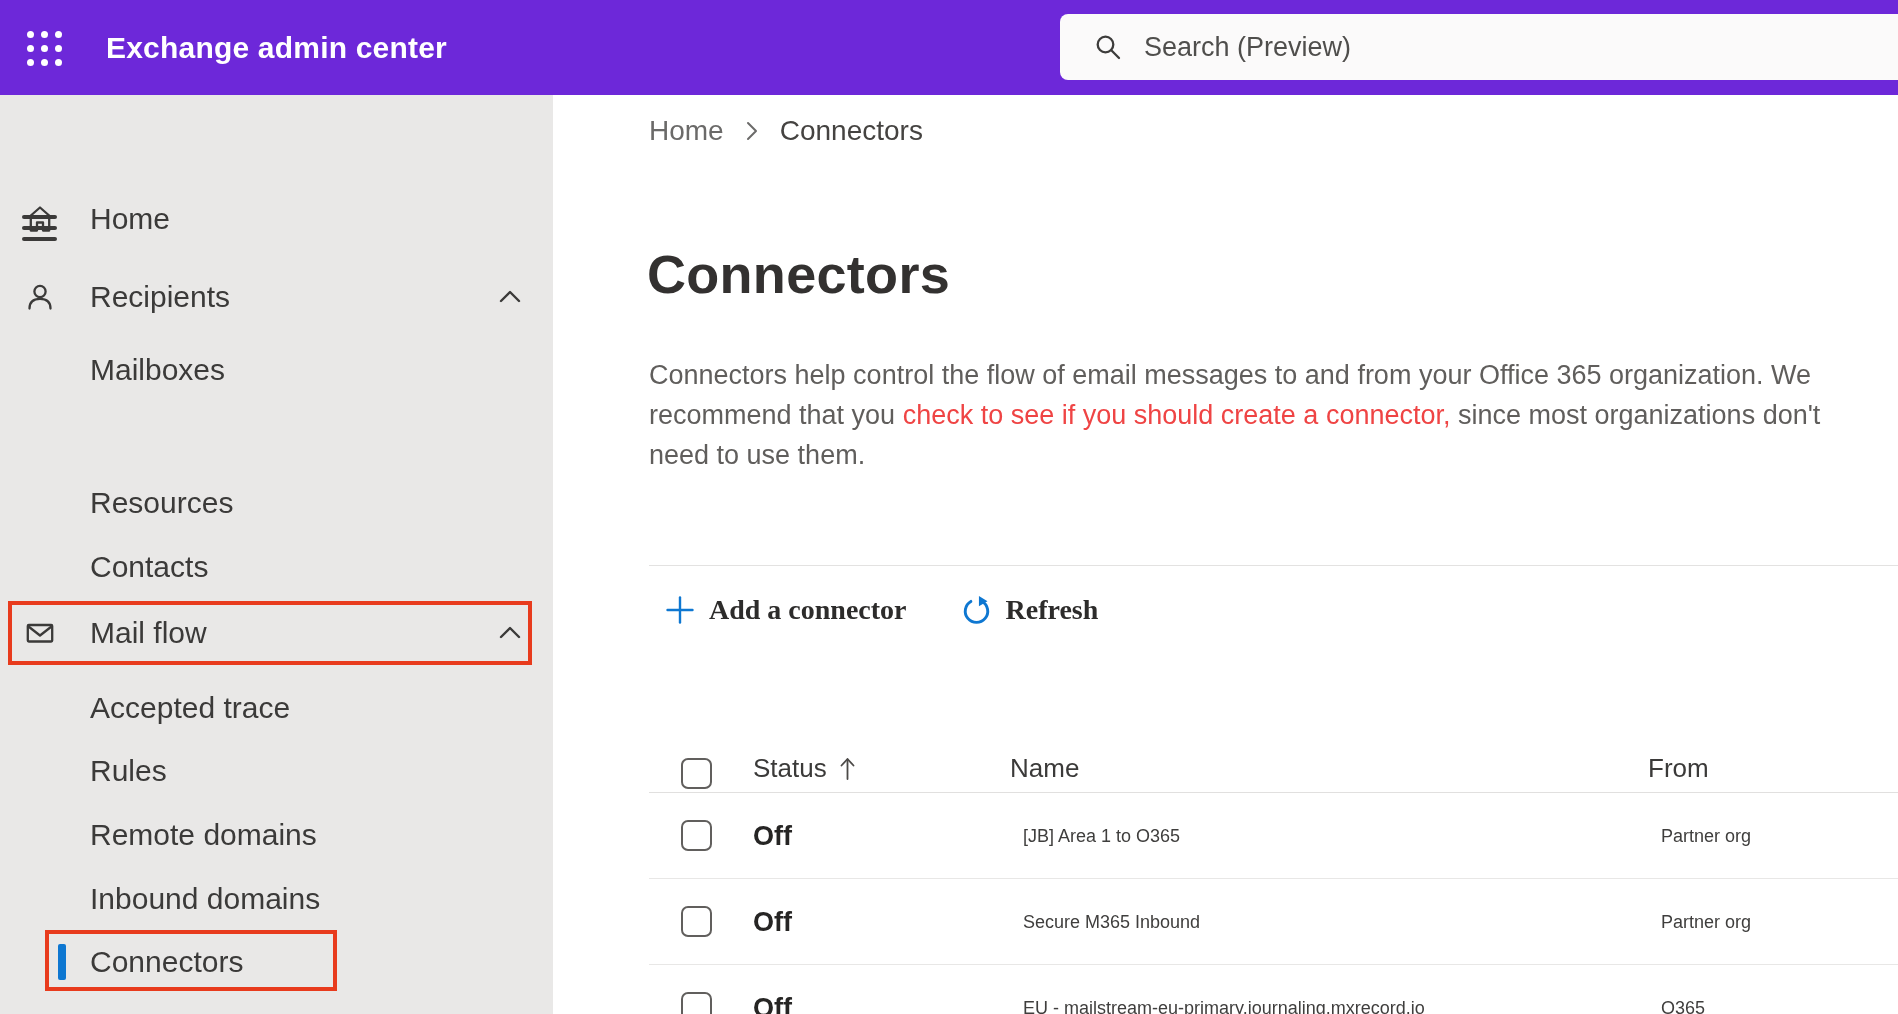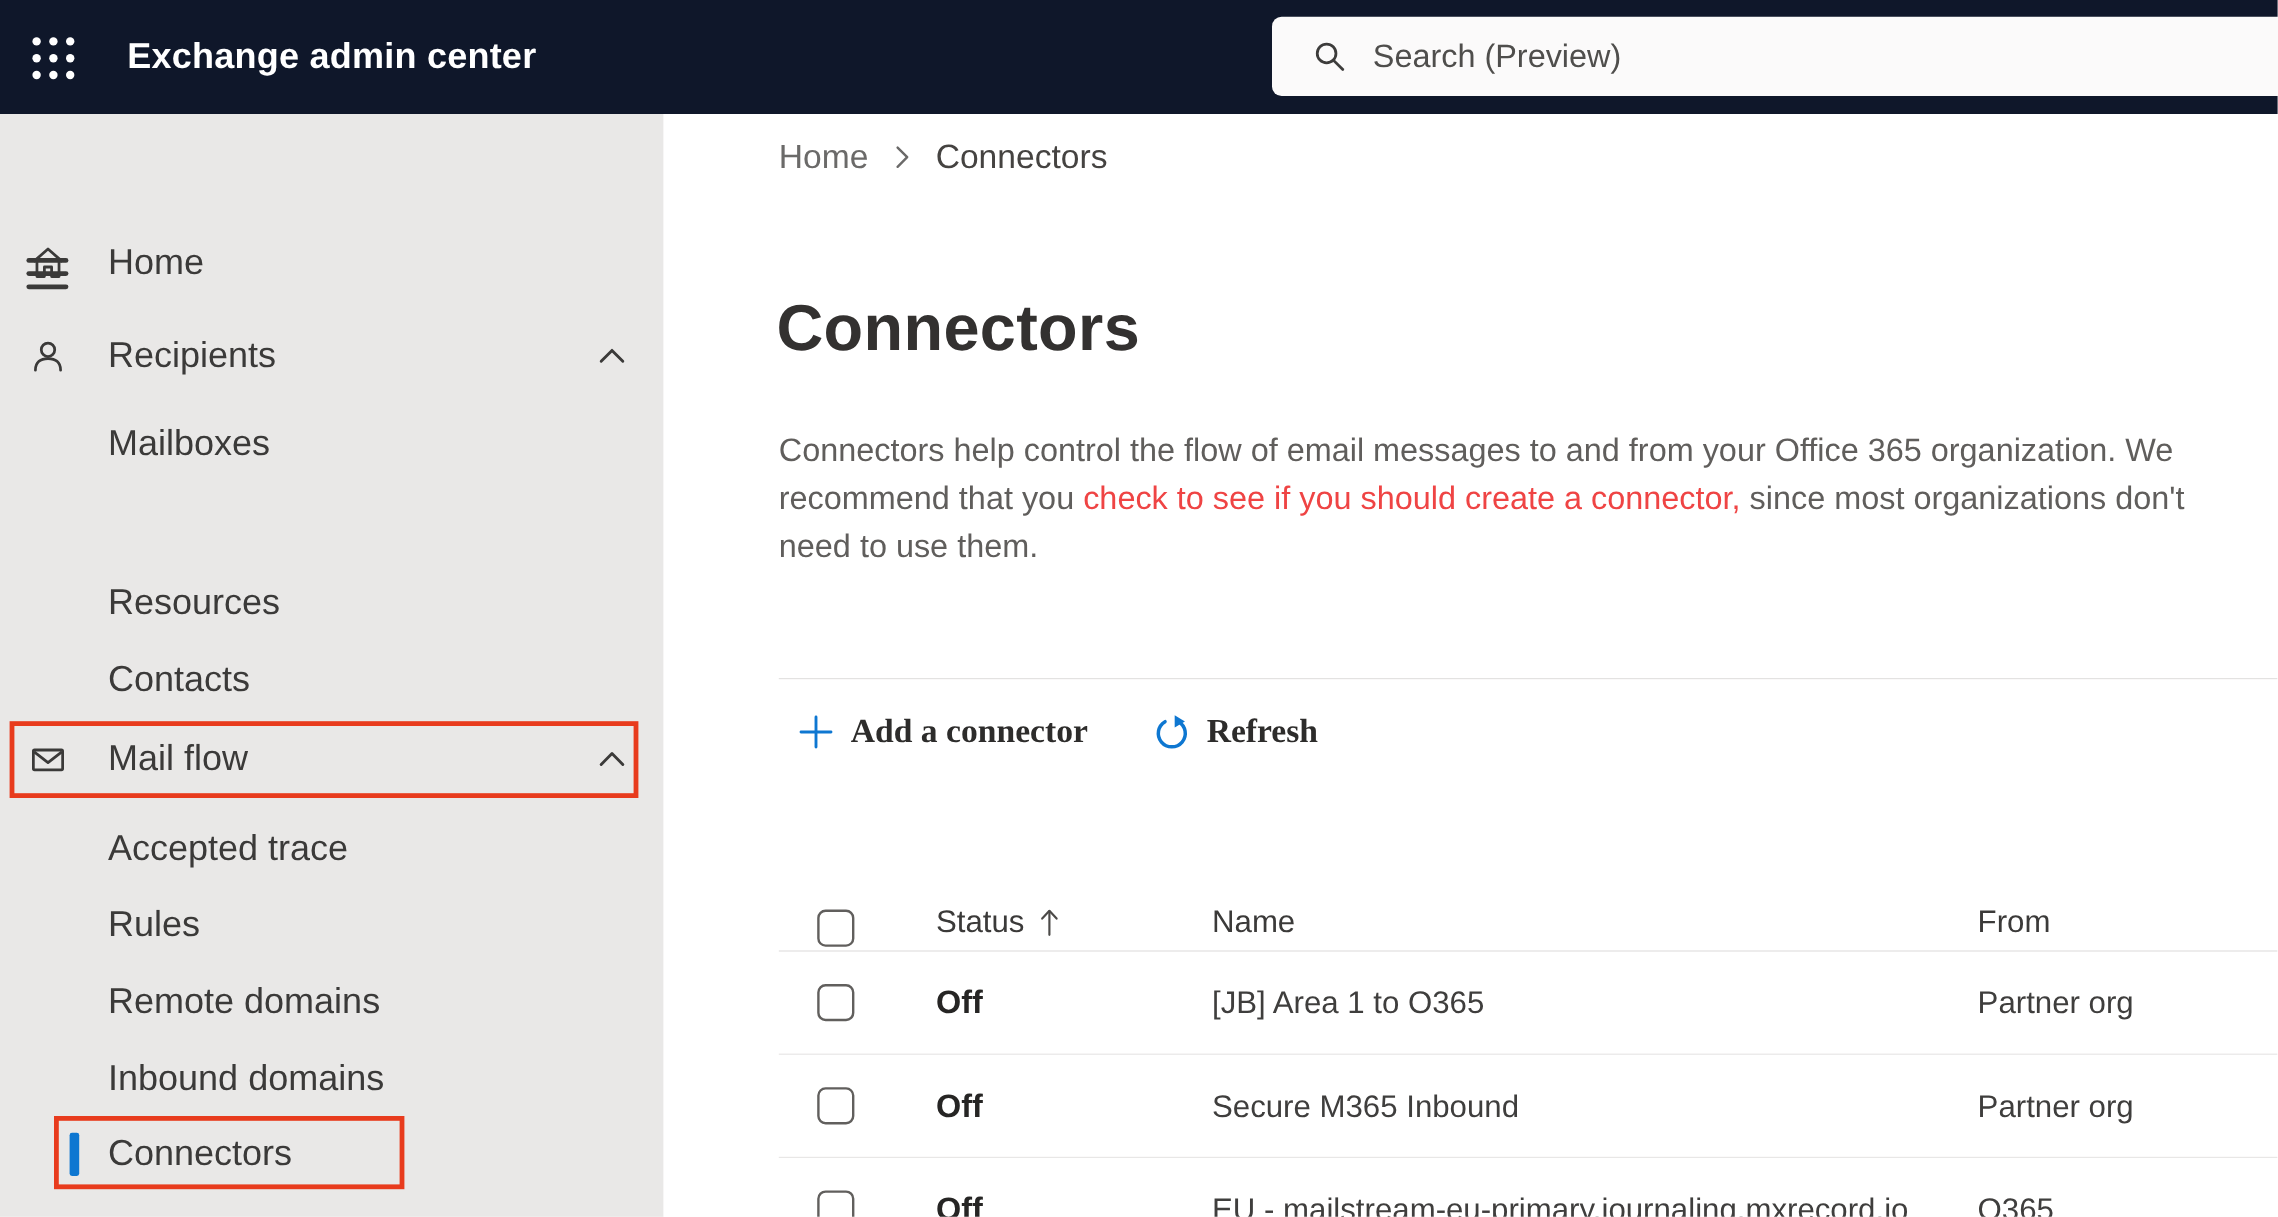--- a/index.html
+++ b/index.html
@@ -6,21 +6,21 @@
   html, body {
     width: 1898px; height: 1014px;
     overflow: hidden;
     font-family: "Liberation Sans", sans-serif;
     background: #ffffff;
     color: #3b3a39;
   }
   
   .topbar {
     position: absolute; left: 0; top: 0; width: 1898px; height: 95px;
-    background: #0f172a;
+    background: #6d28d9;
   }
   .waffle {
     position: absolute; left: 22px; top: 26px; width: 44px; height: 44px;
     display: grid; grid-template-columns: repeat(3, 7px); grid-template-rows: repeat(3, 7px);
     gap: 7px; place-content: center;
     background: none; border: none; cursor: pointer;
   }
   .waffle i { width: 7px; height: 7px; border-radius: 50%; background: #ffffff; }
   .topbar-title {
     position: absolute; left: 106px; top: 0; height: 95px; line-height: 95px;
@@ -102,32 +102,32 @@
   .toolbar-btn + .toolbar-btn { margin-left: 22px; }
 
   
   .tbl-header { position: absolute; left: 0; right: 0; top: 620px; height: 77px; }
   .tbl-header-divider { position: absolute; left: 96px; right: 0; top: 697px; height: 1px; background: #e1e0df; }
   .checkbox {
     position: absolute; left: 128px; width: 31px; height: 31px;
     border: 2.5px solid #615f5d; border-radius: 7px; background: #ffffff; cursor: pointer;
   }
   .hdr-check { top: 43px; }
-  .col-status { position: absolute; left: 227px; white-space: nowrap; }
+  .col-status { position: absolute; left: 200px; white-space: nowrap; }
   .col-name   { position: absolute; left: 457px; white-space: nowrap; }
   .col-from   { position: absolute; left: 1095px; white-space: nowrap; }
   .hdr-text { top: 38px; font-size: 26px; color: #3b3a39; display: flex; align-items: center; gap: 12px; }
   .tbl-row { position: absolute; left: 0; right: 0; height: 86px; }
   .row-0 { top: 698px; }
   .row-1 { top: 784px; }
   .row-2 { top: 870px; }
   .tbl-row .checkbox { top: 27px; }
   .tbl-row .cell { top: 50%; transform: translateY(-50%); }
   .cell-status { font-size: 27px; font-weight: 600; color: #262524; }
-  .cell-plain  { font-size: 26px; color: #3f3e3d; }
+  .cell-plain  { font-size: 18px; color: #3f3e3d; margin-left: 13px; }
   .row-divider { position: absolute; left: 96px; right: 0; bottom: 0; height: 1px; background: #e8e7e6; }
 </style>
 </head>
 <body>
 
 <header class="topbar">
   <button class="waffle">
     <i></i>
       <i></i>
       <i></i>

